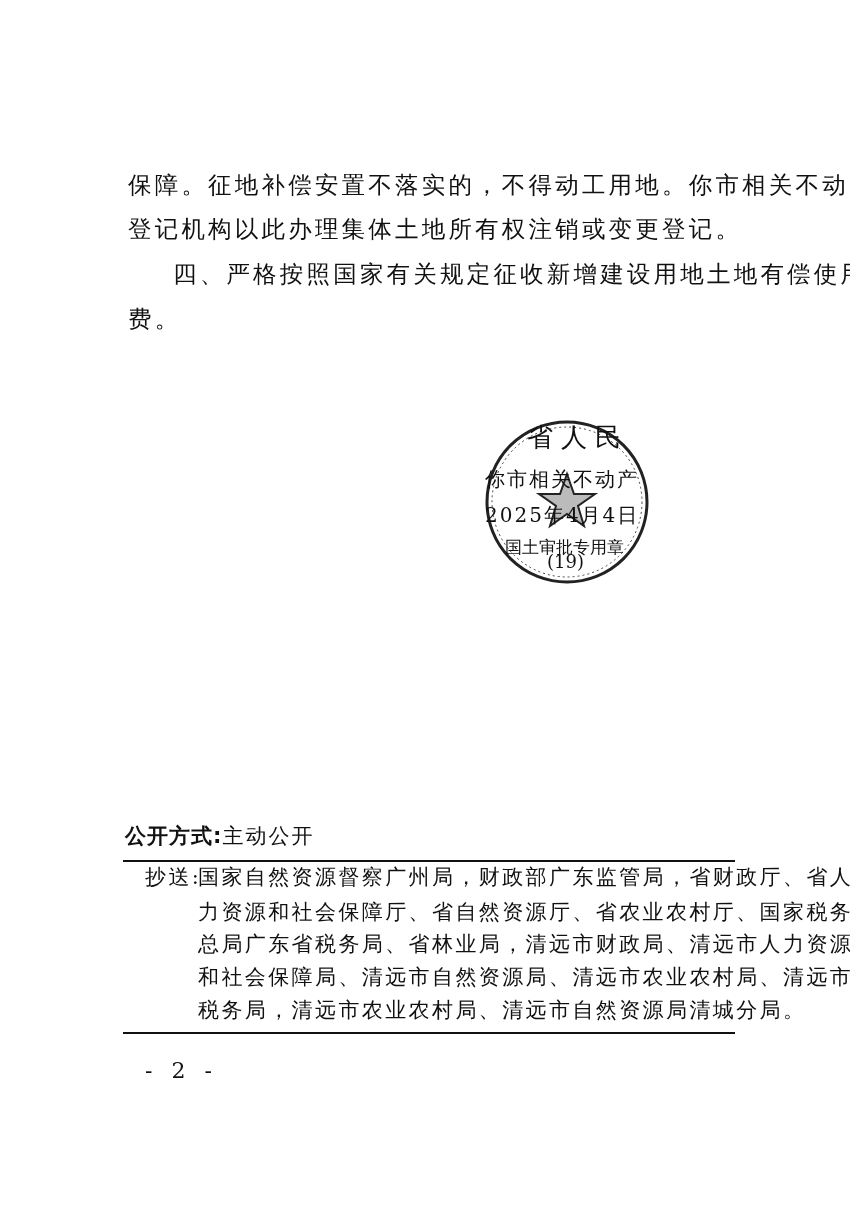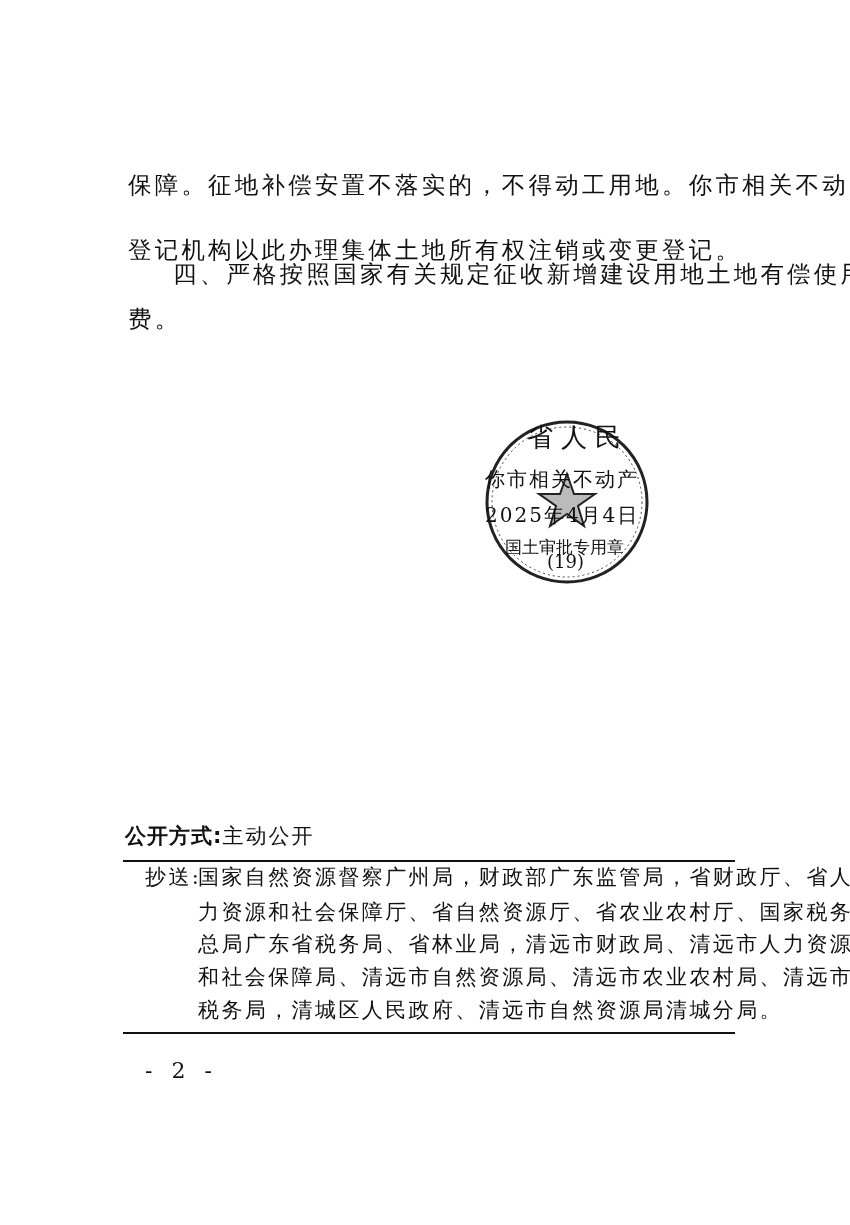--- a/index.html
+++ b/index.html
@@ -24,21 +24,21 @@
     .rule { position: absolute; left: 123px; width: 612px; height: 2px; background: #111; }
     .cc-line { position: absolute; font-size: 21px; letter-spacing: 2.4px; line-height: 28px; white-space: nowrap; }
     .pagenum { position: absolute; left: 145px; top: 1058px; font-size: 22px; letter-spacing: 6px; }
   </style>
 </head>
 <body>
 
 <div class="page">
 
   <div class="line" style="top:170px;">保障。征地补偿安置不落实的，不得动工用地。你市相关不动产</div>
-  <div class="line" style="top:214px;margin-top:21px;">登记机构以此办理集体土地所有权注销或变更登记。</div>
+  <div class="line" style="top:214px;">登记机构以此办理集体土地所有权注销或变更登记。</div>
   <div class="line indent" style="top:259px;">四、严格按照国家有关规定征收新增建设用地土地有偿使用</div>
   <div class="line" style="top:304px;">费。</div>
 
   <div class="stamp">
     <svg width="168" height="168" viewBox="0 0 168 168">
       <circle cx="84" cy="84" r="80" fill="none" stroke="#222" stroke-width="3"></circle>
       <circle cx="84" cy="84" r="75" fill="none" stroke="#444" stroke-width="1" stroke-dasharray="2 3"></circle>
       <polygon points="84,56 91,76 112,76 95,88 101,108 84,96 67,108 73,88 56,76 77,76" fill="#bbb" stroke="#222" stroke-width="2"></polygon>
     </svg>
     <div style="position:absolute;left:44px;top:2px;font-size:26px;letter-spacing:8px;">省人民</div>
@@ -52,18 +52,18 @@
     <b>公开方式:</b><span class="val">主动公开</span>
   </div>
 
   <div class="rule" style="top:860px;"></div>
 
   <div class="cc-line" style="left:145px;top:863px;">抄送:</div>
   <div class="cc-line" style="left:198px;top:863px;">国家自然资源督察广州局，财政部广东监管局，省财政厅、省人</div>
   <div class="cc-line" style="left:198px;top:898px;">力资源和社会保障厅、省自然资源厅、省农业农村厅、国家税务</div>
   <div class="cc-line" style="left:198px;top:930px;">总局广东省税务局、省林业局，清远市财政局、清远市人力资源</div>
   <div class="cc-line" style="left:198px;top:963px;">和社会保障局、清远市自然资源局、清远市农业农村局、清远市</div>
-  <div class="cc-line" style="left:198px;top:996px;">税务局，清城区人民政府、清远市自然资源局清城分局。</div>
+  <div class="cc-line" style="left:198px;top:996px;">税务局，清远市农业农村局、清远市自然资源局清城分局。</div>
 
   <div class="rule" style="top:1032px;"></div>
 
   <div class="pagenum">- 2 -</div>
 </div>
 
 </body></html>

